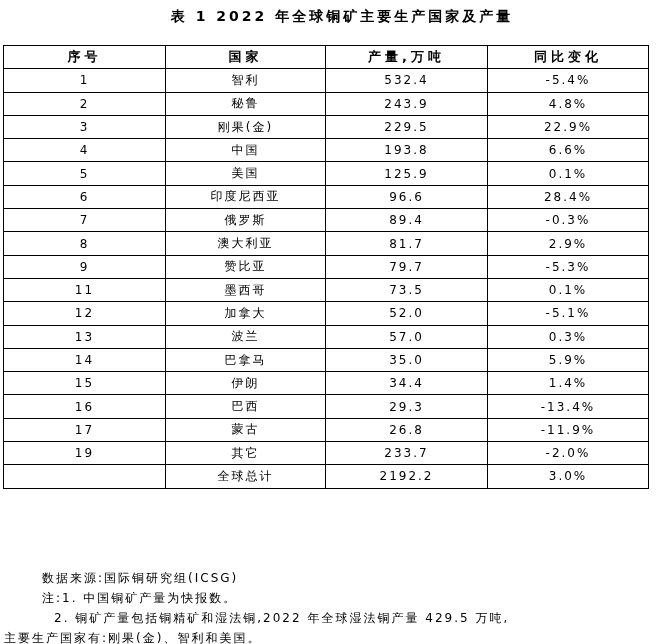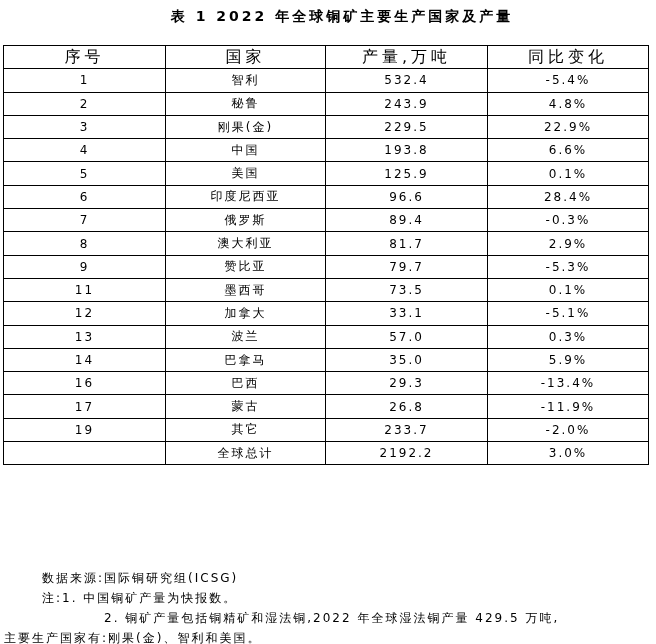--- a/index.html
+++ b/index.html
@@ -4,25 +4,25 @@
 <style>
   html, body { margin: 0; padding: 0; background: #ffffff; }
   body { width: 656px; height: 644px; position: relative; overflow: hidden;
          font-family: "DejaVu Sans", sans-serif; color: #000; }
   .title { position: absolute; top: 8px; left: 0; width: 656px; text-align: center;
            font-size: 14px; letter-spacing: 3px; font-weight: bold; margin-left: 14px; }
   table.data { position: absolute; top: 45px; left: 3px; width: 645px;
                border-collapse: collapse; table-layout: fixed; }
   table.data td, table.data th { border: 1.5px solid #000; height: 22.3px; padding: 0;
                text-align: center; font-size: 12px; font-weight: normal; letter-spacing: 2px; }
-  table.data th { font-size: 16px; letter-spacing: 4px; }
+  table.data th { font-size: 13px; letter-spacing: 4px; font-weight: bold; }
   col.c1 { width: 162px; } col.c2 { width: 160px; } col.c3 { width: 162px; } col.c4 { width: 161px; }
   .notes { position: absolute; top: 568px; left: 0; width: 656px; font-size: 12px; line-height: 20px; letter-spacing: 2px; }
   .notes .l1, .notes .l2 { padding-left: 42px; }
-  .notes .l3 { padding-left: 104px; }
+  .notes .l3 { padding-left: 54px; }
   .notes .l4 { padding-left: 4px; }
 </style>
 </head>
 <body>
 
 <div class="title">表 1 2022 年全球铜矿主要生产国家及产量</div>
 
 <table class="data">
   <colgroup>
       <col class="c1">
@@ -95,34 +95,40 @@
       </tr>
       <tr>
         <td>11</td>
         <td>墨西哥</td>
         <td>73.5</td>
         <td>0.1%</td>
       </tr>
       <tr>
         <td>12</td>
         <td>加拿大</td>
-        <td>33.1</td>
+        <td>52.0</td>
         <td>-5.1%</td>
       </tr>
       <tr>
         <td>13</td>
         <td>波兰</td>
         <td>57.0</td>
         <td>0.3%</td>
       </tr>
       <tr>
         <td>14</td>
         <td>巴拿马</td>
         <td>35.0</td>
         <td>5.9%</td>
+      </tr>
+      <tr>
+        <td>15</td>
+        <td>伊朗</td>
+        <td>34.4</td>
+        <td>1.4%</td>
       </tr>
       <tr>
         <td>16</td>
         <td>巴西</td>
         <td>29.3</td>
         <td>-13.4%</td>
       </tr>
       <tr>
         <td>17</td>
         <td>蒙古</td>

